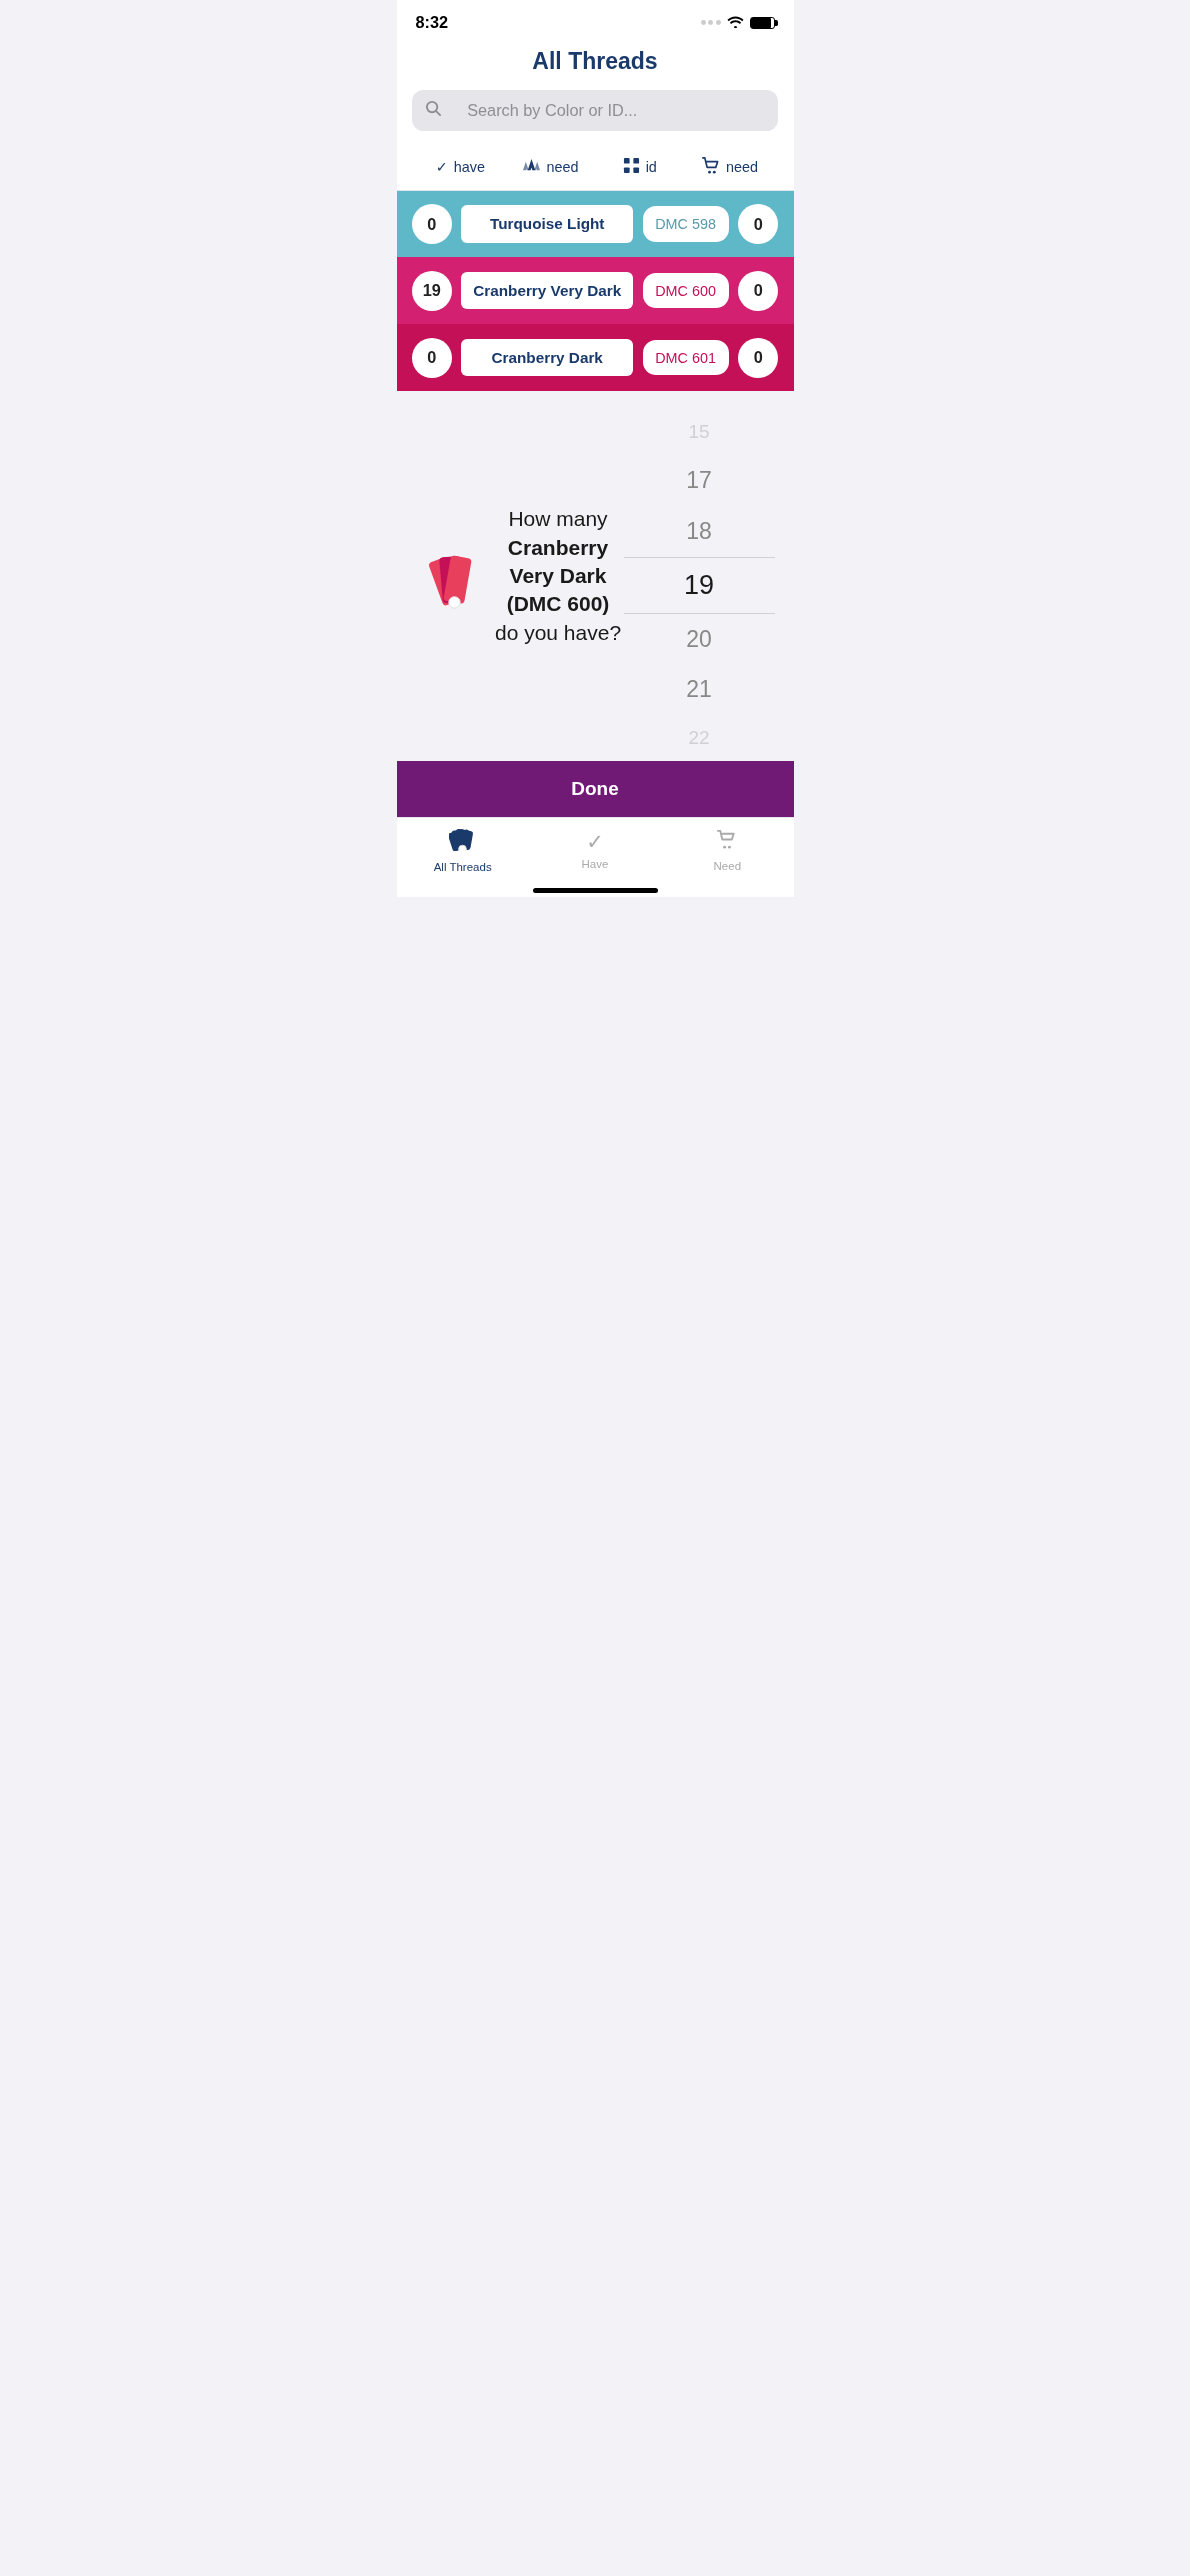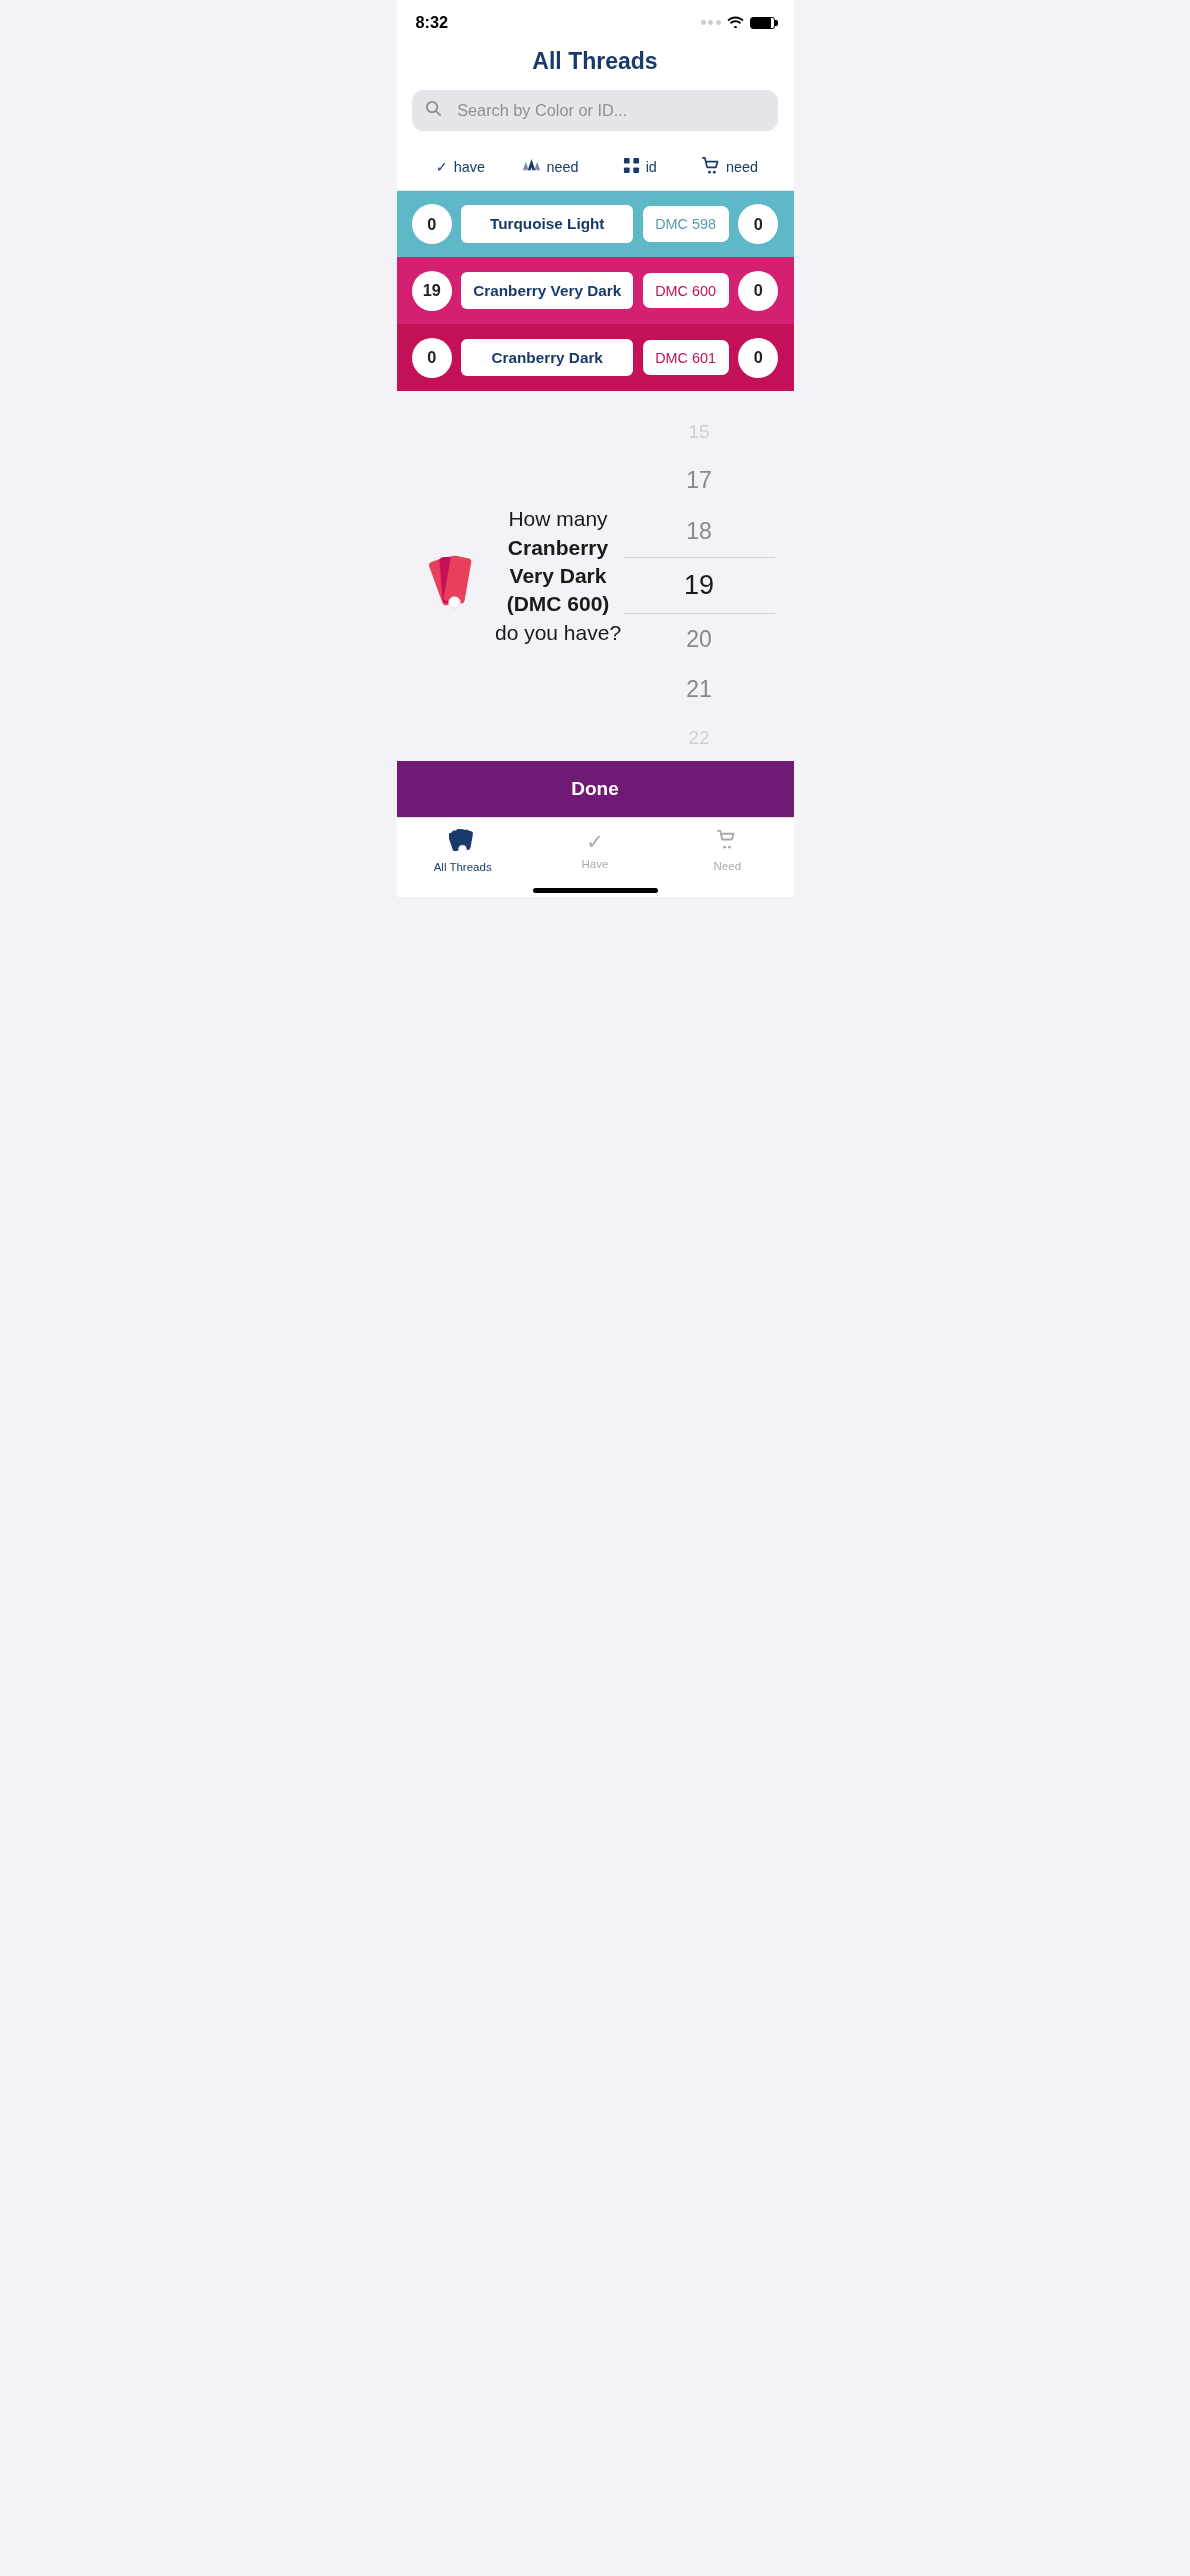--- a/index.html
+++ b/index.html
@@ -78,21 +78,21 @@
     .search-container {
       background: #fff;
       padding: 0 15.3px 15.3px;
     }
     .search-bar {
       background: #e5e5ea;
       border-radius: 11.5px;
       display: flex;
       align-items: center;
       padding: 9.6px 13.4px;
-      gap: 15px;
+      gap: 25px;
     }
     .search-icon-svg { color: #8e8e93; font-size: 17px; }
     .search-input-display {
       font-size: 16.3px;
       color: #8e8e93;
       flex: 1;
     }
 
     
     .filter-bar {
@@ -157,21 +157,21 @@
       text-align: center;
       font-size: 15.3px;
       font-weight: 600;
       color: #1a3a6b;
       border: none;
       outline: none;
     }
 
     .thread-id-btn {
       background: #fff;
-      border-radius: 7px;
+      border-radius: 13px;
       padding: 9.6px 11.5px;
       text-align: center;
       font-size: 14.4px;
       font-weight: 500;
       color: #c41057;
       border: none;
       outline: none;
       min-width: 86px;
     }
     .thread-row-turquoise .thread-id-btn {

